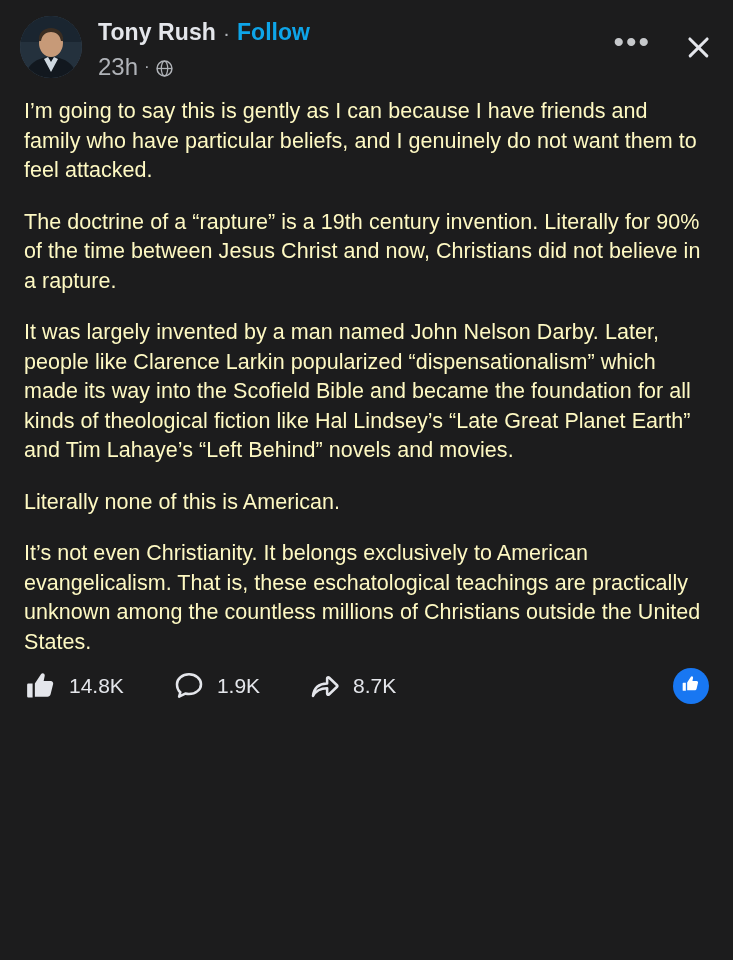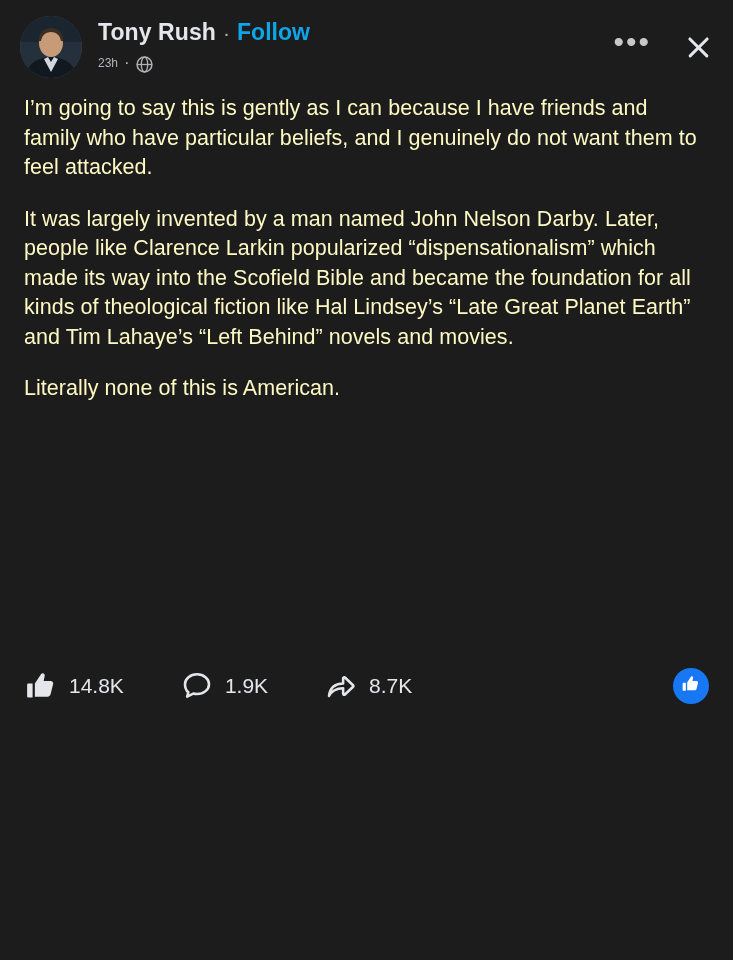--- a/index.html
+++ b/index.html
@@ -63,21 +63,21 @@
     font-weight: bold;
     color: #0ea5e9;
     cursor: pointer;
   }
   .meta-row {
     display: flex;
     align-items: center;
     margin-top: 8px;
   }
   .time {
-    font-size: 12px;
+    font-size: 24px;
     color: #b0b3b8;
   }
   .meta-dot {
     font-size: 17px;
     color: #b0b3b8;
     margin: 0 6px;
   }
   .globe {
     width: 17px;
     height: 17px;
@@ -131,21 +131,21 @@
     margin-bottom: 22px;
     letter-spacing: .05px;
   }
   .para:last-child { margin-bottom: 0; }
 
   
   .footer {
     display: flex;
     align-items: center;
     padding: 8px 24px 20px 24px;
-    gap: 12px;
+    gap: 4px;
   }
   .stat {
     display: flex;
     align-items: center;
     cursor: pointer;
     margin-right: 44px;
   }
   .stat .ico {
     width: 34px;
     height: 34px;
@@ -221,22 +221,24 @@
     </div>
 
     <div class="head-actions">
       <div class="more-btn">•••</div>
       <div class="close-btn"></div>
     </div>
   </div>
 
   <div class="body">
     <p class="para">I’m going to say this is gently as I can because I have friends and family who have particular beliefs, and I genuinely do not want them to feel attacked.</p>
+    <p class="para">The doctrine of a “rapture” is a 19th century invention. Literally for 90% of the time between Jesus Christ and now, Christians did not believe in a rapture.</p>
     <p class="para">It was largely invented by a man named John Nelson Darby. Later, people like Clarence Larkin popularized “dispensationalism” which made its way into the Scofield Bible  and became the foundation for all kinds of theological fiction like Hal Lindsey’s “Late Great Planet Earth” and Tim Lahaye’s “Left Behind” novels and movies.</p>
     <p class="para">Literally none of this is American.</p>
+    <p class="para">It’s not even Christianity.  It belongs exclusively to American evangelicalism.  That is, these eschatological teachings are practically unknown among the countless millions of Christians outside the United States.</p>
   </div>
 
   <div class="footer">
 
     <div class="stat">
       <span class="ico">
         <svg width="32" height="32" viewBox="0 0 24 24" fill="#e4e6eb">
           <path d="M2.5 10.2h3.2v10.4H2.5a.9.9 0 0 1-.9-.9v-8.6a.9.9 0 0 1 .9-.9Z"></path>
           <path d="M7.4 10.1 12.1 3c.5-.7 1.6-.8 2.2-.2.4.4.6 1 .5 1.5l-.8 3.9h5.3c1.2 0 2.1 1.1 1.8 2.3l-1.9 7.7c-.3 1.1-1.2 1.8-2.3 1.8H7.4V10.1Z"></path>
         </svg>

